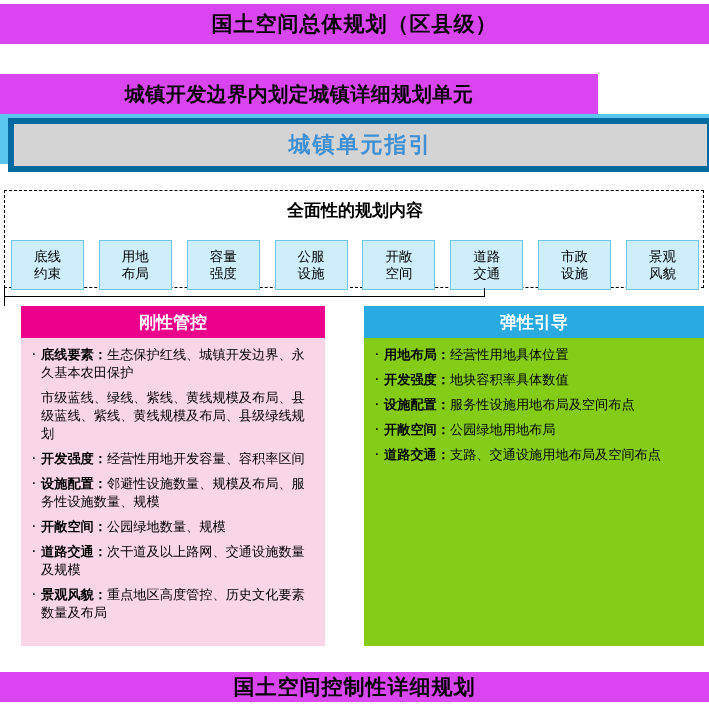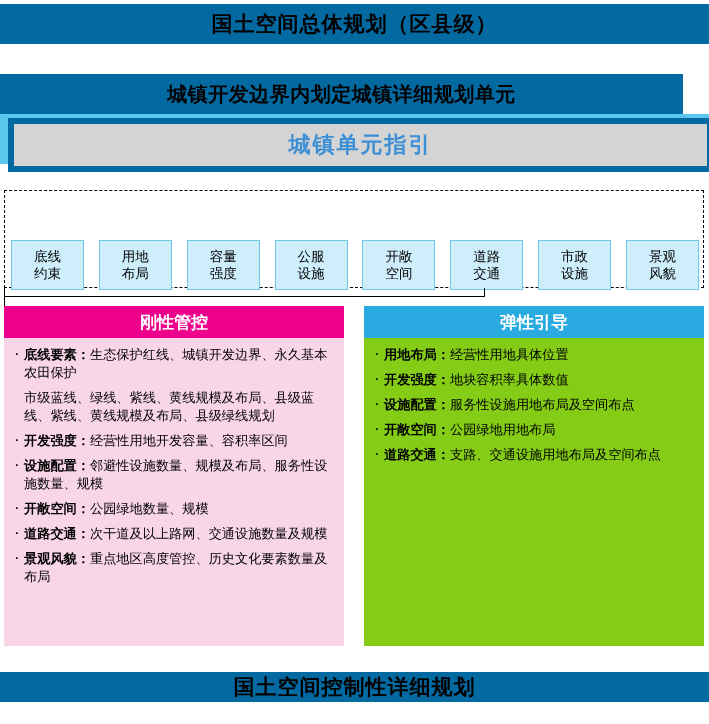--- a/index.html
+++ b/index.html
@@ -15,39 +15,39 @@
     overflow: hidden;
   }
   .page {
     position: relative;
     width: 709px;
     height: 724px;
   }
 
   
   .banner {
-    background: #0369a1;
+    background: #d946ef;
     color: #000;
     font-weight: bold;
     text-align: center;
     display: flex;
     align-items: center;
     justify-content: center;
   }
   .banner-top {
     position: absolute;
     left: 0; top: 4px;
     width: 709px; height: 40px;
     font-size: 21px;
     letter-spacing: 1px;
   }
   .banner-second {
     position: absolute;
     left: 0; top: 74px;
-    width: 683px; height: 40px;
+    width: 598px; height: 40px;
     font-size: 20px;
     letter-spacing: 0.5px;
   }
 
   
   .guide-wrap {
     position: absolute;
     left: 0; top: 114px;
     width: 709px; height: 50px;
     background: #59c7ee;
@@ -122,22 +122,22 @@
   .panel-head {
     height: 32px;
     display: flex;
     align-items: center;
     justify-content: center;
     font-size: 17px;
     font-weight: bold;
     color: #ffffff;
   }
   .left-panel {
-    left: 4px; top: 306px;
-    width: 340px; height: 340px;
+    left: 21px; top: 306px;
+    width: 304px; height: 340px;
   }
   .left-panel .panel-head { background: #ec008c; }
   .left-panel .panel-body {
     background: #f9d5e8;
     height: 308px;
     padding: 8px 8px 8px 8px;
     box-sizing: border-box;
   }
   .right-panel {
     left: 364px; top: 306px;
@@ -200,20 +200,21 @@
     <span>城镇开发边界内划定城镇详细规划单元</span>
   </div>
 
   <div class="guide-wrap">
     <div class="guide-inner">
       <span>城镇单元指引</span>
     </div>
   </div>
 
   <div class="content-box">
+    <div class="content-title">全面性的规划内容</div>
     <div class="chips">
       <div class="chip">
         <span>底线</span>
         <span>约束</span>
       </div>
       <div class="chip">
         <span>用地</span>
         <span>布局</span>
       </div>
       <div class="chip">

